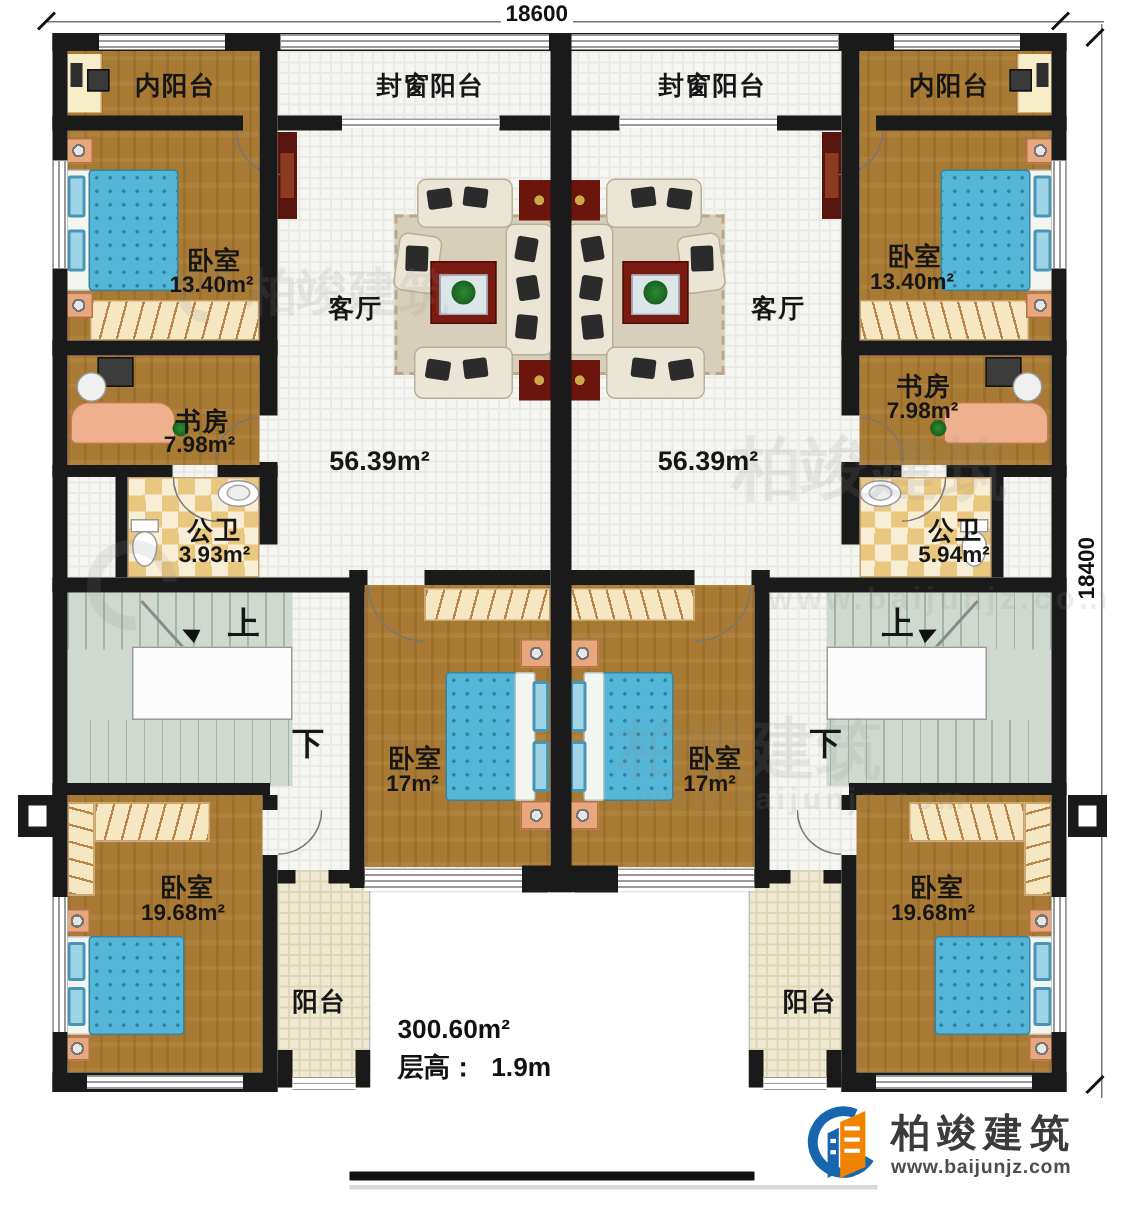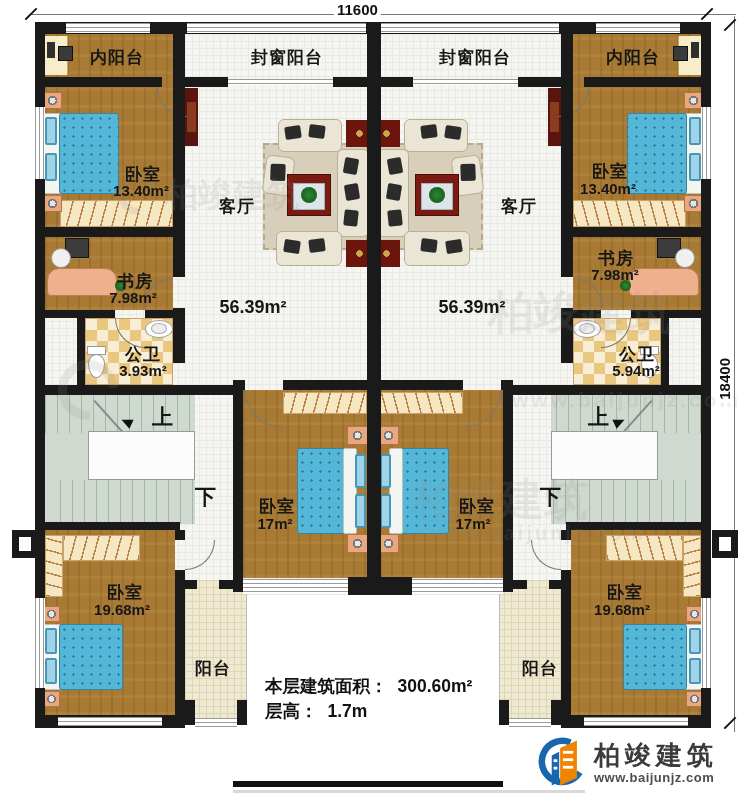--- a/index.html
+++ b/index.html
@@ -73,21 +73,21 @@
   .prot{position:absolute;width:26px;height:28px;box-sizing:border-box;border:7px solid #1a1a1a;background:#fff}
 </style>
 </head>
 <body>
 
 <div id="canvas">
 
   <div class="dimline" style="left:30px;top:14px;width:706px;height:1px"></div>
   <div class="tick" style="left:23px;top:13px"></div>
   <div class="tick" style="left:699px;top:13px"></div>
-  <div class="dimtxt" style="left:334px;top:1px">11600</div>
+  <div class="dimtxt" style="left:334px;top:1px">18600</div>
   <div class="dimline" style="left:734px;top:16px;width:1px;height:716px"></div>
   <div class="tick" style="left:722px;top:24px"></div>
   <div class="tick" style="left:722px;top:722px"></div>
   <div class="dimtxt" style="left:716px;top:355px;writing-mode:vertical-rl;transform:rotate(180deg);padding:3px 1px">18400</div>
 
   <div class="prot" style="left:12px;top:530px"></div>
   <div class="prot" style="left:712px;top:530px"></div>
 
   <div id="plan">
 
@@ -391,26 +391,25 @@
     <span style="font-size:34px">柏竣建筑</span>
   </div>
   <div class="wm" style="left:488px;top:282px;font-size:46px">柏竣建筑</div>
   <div class="wm" style="left:512px;top:388px;font-size:21px;letter-spacing:3px">www.baijunjz.com</div>
   <div class="wm" style="left:412px;top:470px;font-size:44px">柏竣建筑</div>
   <div class="wm" style="left:425px;top:522px;font-size:20px;letter-spacing:3px">www.baijunjz.com</div>
   <div class="wm-glyph wm" style="left:58px;top:360px;width:60px;height:60px;border-width:9px"></div>
 
   <div id="footer-info">
     <div class="row">
-      <span>本层建筑面积：</span>
       <span>300.60m²</span>
     </div>
     <div class="row">
       <span>层高：</span>
-      <span>1.7m</span>
+      <span>1.9m</span>
     </div>
   </div>
   <div id="title-bar"></div>
   <div id="title-bar2"></div>
 
   <div id="brand">
     <svg width="48" height="56" viewBox="0 0 50 60">
       <path d="M34 8 A 22 22 0 1 0 44 40" fill="none" stroke="#1766ae" stroke-width="7"></path>
       <polygon points="14,22 22,18 22,50 14,54" fill="#1766ae"></polygon>
       <polygon points="23,14 41,6 41,46 23,54" fill="#f08300"></polygon>

